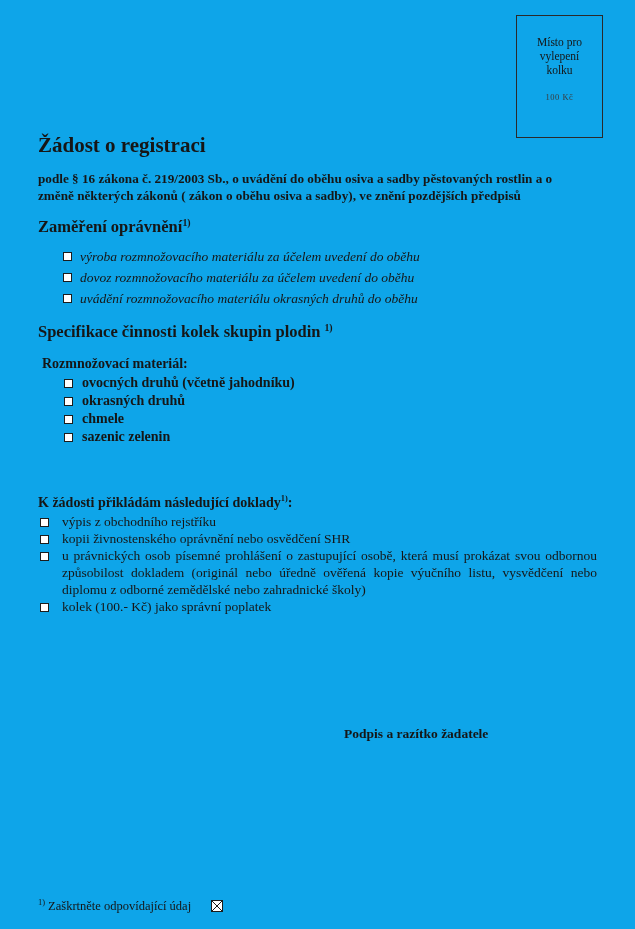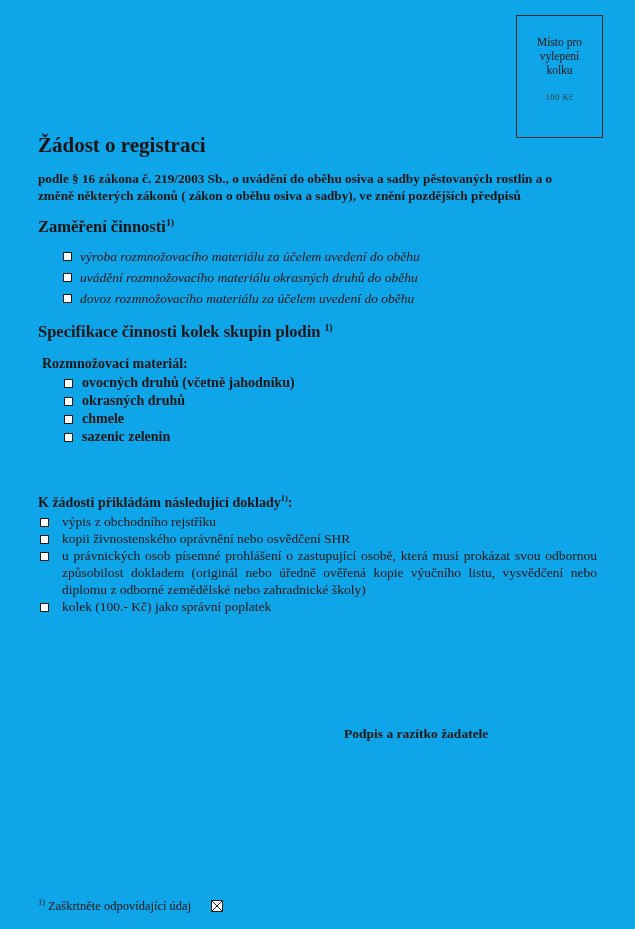--- a/index.html
+++ b/index.html
@@ -142,34 +142,34 @@
       <div class="stamp-line">kolku</div>
     </div>
     <div class="stamp-fee">100 Kč</div>
   </div>
 
   <div class="abs doc-title">Žádost o registraci</div>
 
   <div class="abs doc-intro">podle § 16 zákona č. 219/2003 Sb., o uvádění do oběhu osiva a sadby pěstovaných rostlin a o změně některých zákonů ( zákon o oběhu osiva a sadby), ve znění pozdějších předpisů</div>
 
   <div class="abs h-section h1-zamereni">
-    <span>Zaměření činnosti</span><sup class="fn-ref">1)</sup>
+    <span>Zaměření oprávnění</span><sup class="fn-ref">1)</sup>
   </div>
   <div class="abs list-zamereni">
     <div class="chk-item">
       <span class="cb"></span>
       <span>výroba rozmnožovacího materiálu za účelem uvedení do oběhu</span>
     </div>
     <div class="chk-item">
       <span class="cb"></span>
+      <span>dovoz rozmnožovacího materiálu za účelem uvedení do oběhu</span>
+    </div>
+    <div class="chk-item">
+      <span class="cb"></span>
       <span>uvádění rozmnožovacího materiálu okrasných druhů do oběhu</span>
-    </div>
-    <div class="chk-item">
-      <span class="cb"></span>
-      <span>dovoz rozmnožovacího materiálu za účelem uvedení do oběhu</span>
     </div>
   </div>
 
   <div class="abs h-section h2-specifikace">
     <span>Specifikace činnosti kolek skupin plodin</span><sup class="fn-ref sup-gap">1)</sup>
   </div>
   <div class="abs subhead-rozmnozovaci">Rozmnožovací materiál:</div>
   <div class="abs list-plodiny">
     <div class="chk-item">
       <span class="cb"></span>

